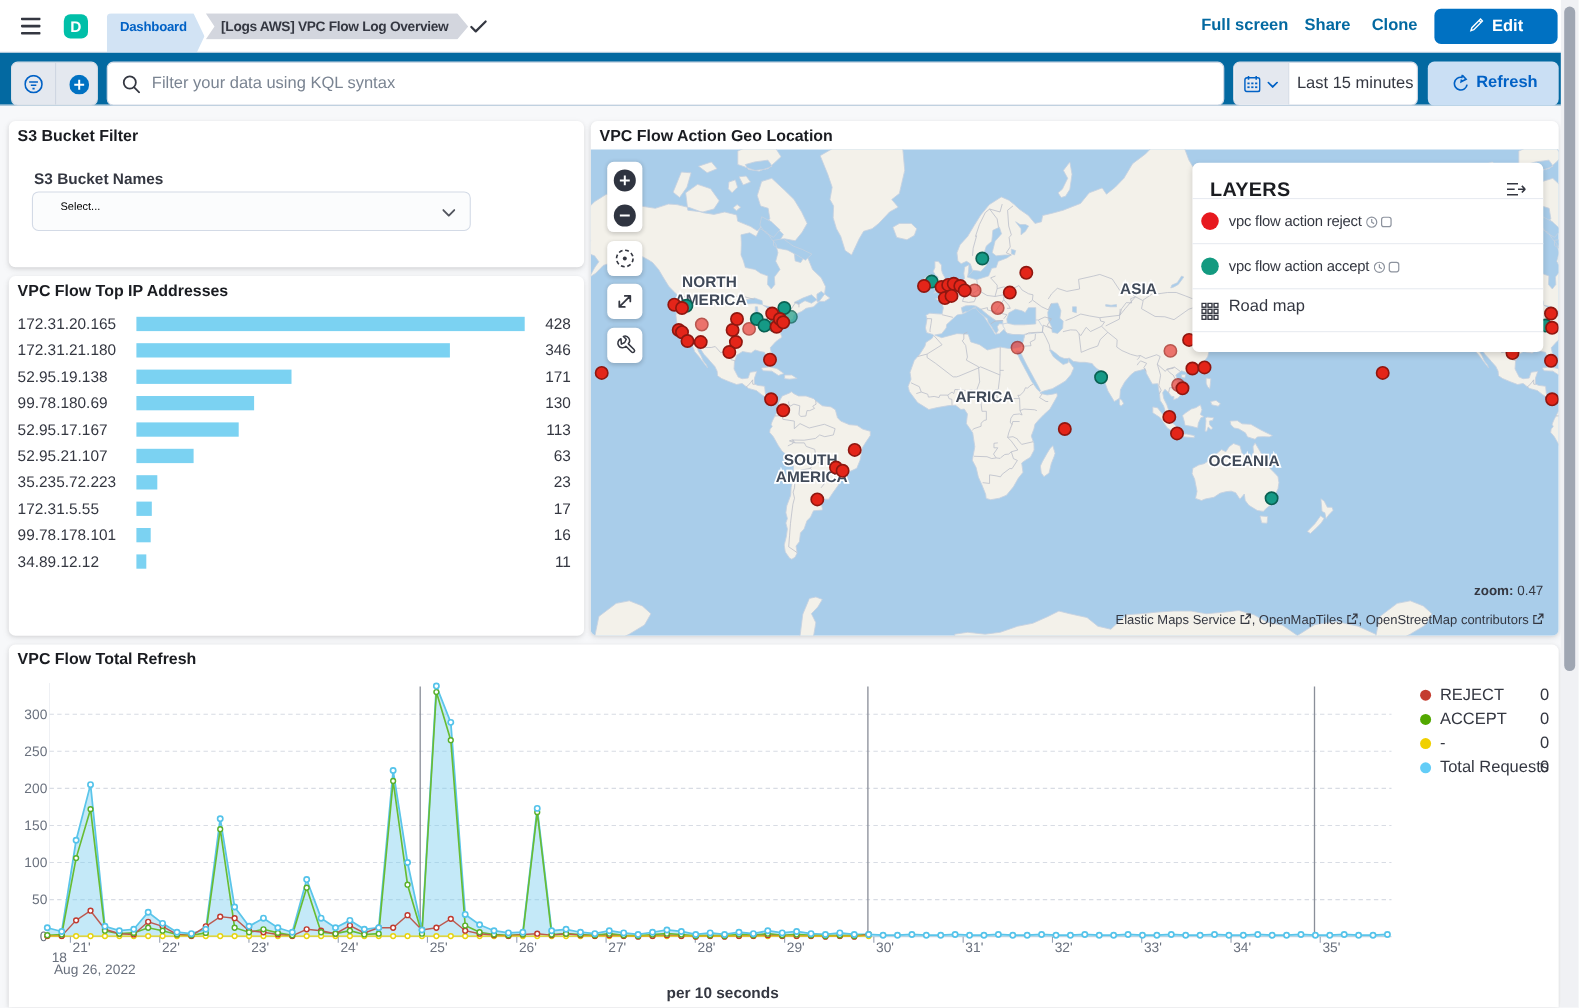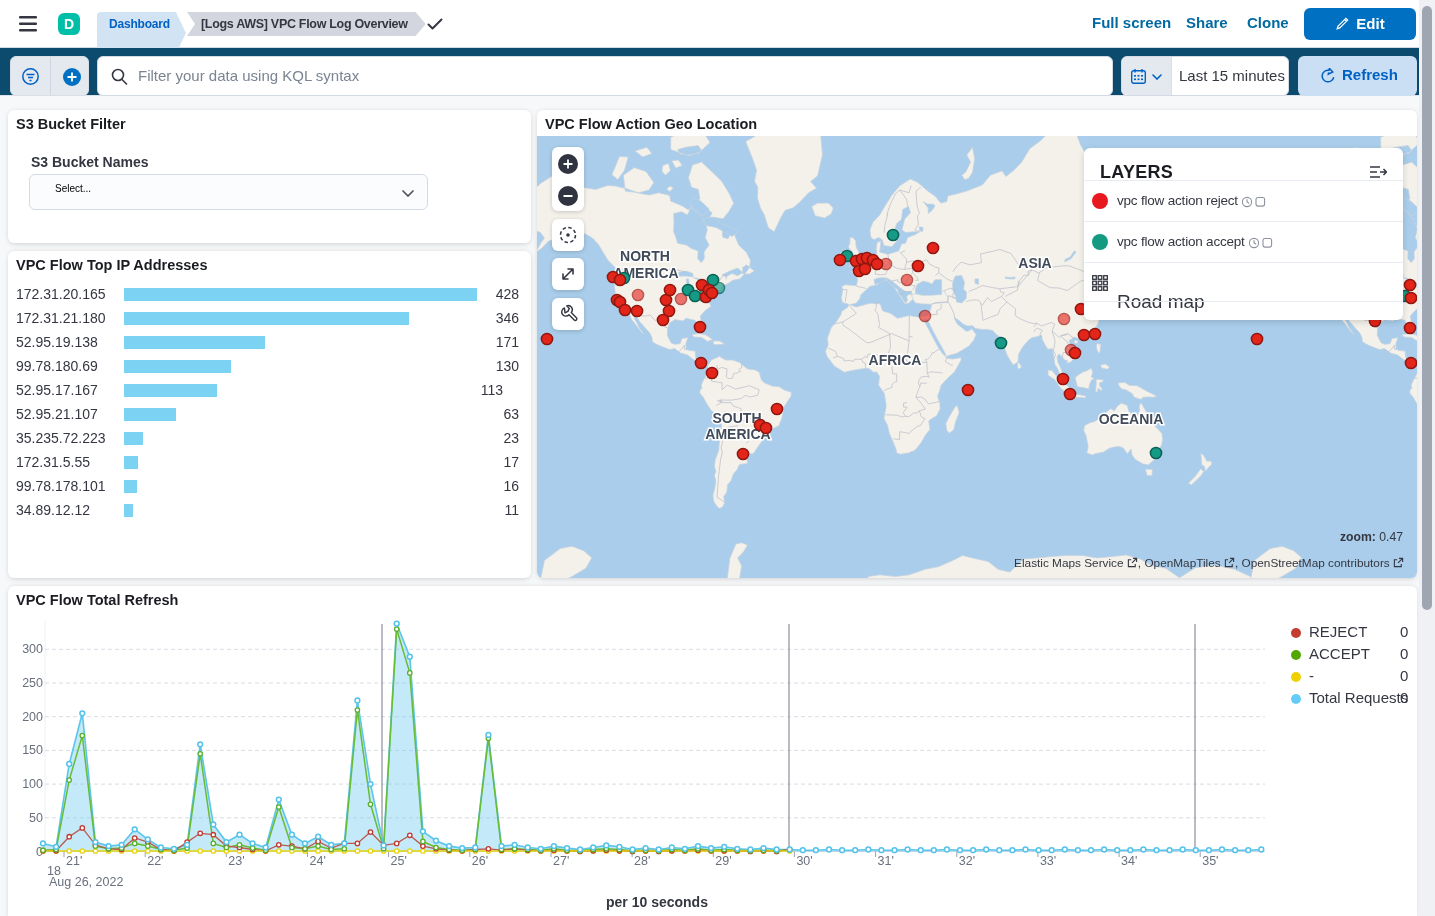--- a/index.html
+++ b/index.html
@@ -1,20 +1,20 @@
 <!DOCTYPE html>
 <html><head><meta charset="utf-8"><style>
 * { margin:0; padding:0; box-sizing:border-box; }
 body { width:1435px; height:916px; overflow:hidden; font-family:"Liberation Sans",sans-serif; background:#f7f8fa; position:relative; }
 .hdr { position:absolute; left:0; top:0; width:1419px; height:48px; background:#fff; border-bottom:1px solid #d3dae6; }
 .crumb1 { position:absolute; left:97px; top:12px; height:42px; line-height:24px; padding:0 16px 0 12px; background:#d2e3f4; color:#0061c5; font-weight:600; font-size:12px; letter-spacing:-0.2px; clip-path:polygon(0 0, calc(100% - 10px) 0, 100% 50%, calc(100% - 10px) 100%, 0 100%); border-radius:4px 0 0 4px; }
 .crumb2 { position:absolute; left:187px; top:12px; height:24px; line-height:24px; padding:0 18px 0 14px; background:#d3d6de; color:#343741; font-weight:600; font-size:12.5px; letter-spacing:-0.3px; clip-path:polygon(0 0, calc(100% - 10px) 0, 100% 50%, calc(100% - 10px) 100%, 0 100%, 8px 50%); }
 .hlink { position:absolute; top:14px; color:#0369a1; font-size:15px; font-weight:600; }
 .editbtn { position:absolute; left:1304px; top:8px; width:112px; height:32px; background:#0071c2; border-radius:6px; color:#fff; font-size:15px; font-weight:600; text-align:center; line-height:32px; }
-.toolbar { position:absolute; left:0; top:48px; width:1419px; height:48px; background:#0c4a6e; border-bottom:1px solid #dde2e9; }
+.toolbar { position:absolute; left:0; top:48px; width:1419px; height:48px; background:#0369a1; border-bottom:1px solid #dde2e9; }
 .fgroup { position:absolute; left:10px; top:8px; width:79px; height:40px; background:#e4e8ef; border-radius:6px; border:1px solid #d9dfe8; }
 .search { position:absolute; left:97px; top:8px; width:1016px; height:40px; background:#fff; border:1px solid #d3dae6; border-radius:6px; }
 .search .ph { position:absolute; left:40px; top:10px; font-size:15px; color:#7a8492; }
 .dpick { position:absolute; left:1121px; top:8px; width:168px; height:40px; background:#fff; border:1px solid #d3dae6; border-radius:6px; overflow:hidden; }
 .dpick .cal { position:absolute; left:0; top:0; width:50px; height:40px; background:#e4e8ef; border-right:1px solid #d9dfe8; }
 .dpick .txt { position:absolute; left:57px; top:10px; font-size:15px; color:#343741; }
 .refresh { position:absolute; left:1298px; top:8px; width:119px; height:40px; background:#cadff4; border-radius:6px; }
 .refresh .txt { position:absolute; left:44px; top:10px; color:#0061c5; font-size:15px; font-weight:600; }
 .panel { position:absolute; background:#fff; border-radius:6px; box-shadow:0 .9px 4px -1px rgba(0,0,0,.13),0 2.6px 8px -1px rgba(0,0,0,.07); }
 .ptitle { position:absolute; left:8px; top:6px; font-size:14.5px; font-weight:bold; color:#1a1c21; }
@@ -127,21 +127,21 @@
 <div style="position:absolute;right:12px;top:0;font-size:14px;color:#343741;line-height:14px">171</div>
 </div>
     <div style="position:absolute;left:0;top:108px;width:100%;height:14px">
 <div style="position:absolute;left:8px;top:0;font-size:14px;color:#343741;line-height:14px">99.78.180.69</div>
 <div style="position:absolute;left:116px;top:0.5px;width:107px;height:13px;background:#7bd2f2"></div>
 <div style="position:absolute;right:12px;top:0;font-size:14px;color:#343741;line-height:14px">130</div>
 </div>
     <div style="position:absolute;left:0;top:132px;width:100%;height:14px">
 <div style="position:absolute;left:8px;top:0;font-size:14px;color:#343741;line-height:14px">52.95.17.167</div>
 <div style="position:absolute;left:116px;top:0.5px;width:93px;height:13px;background:#7bd2f2"></div>
-<div style="position:absolute;right:28px;top:0;font-size:14px;color:#343741;line-height:14px">113</div>
+<div style="position:absolute;right:12px;top:0;font-size:14px;color:#343741;line-height:14px">113</div>
 </div>
     <div style="position:absolute;left:0;top:156px;width:100%;height:14px">
 <div style="position:absolute;left:8px;top:0;font-size:14px;color:#343741;line-height:14px">52.95.21.107</div>
 <div style="position:absolute;left:116px;top:0.5px;width:52px;height:13px;background:#7bd2f2"></div>
 <div style="position:absolute;right:12px;top:0;font-size:14px;color:#343741;line-height:14px">63</div>
 </div>
     <div style="position:absolute;left:0;top:180px;width:100%;height:14px">
 <div style="position:absolute;left:8px;top:0;font-size:14px;color:#343741;line-height:14px">35.235.72.223</div>
 <div style="position:absolute;left:116px;top:0.5px;width:19px;height:13px;background:#7bd2f2"></div>
 <div style="position:absolute;right:12px;top:0;font-size:14px;color:#343741;line-height:14px">23</div>
@@ -320,21 +320,21 @@
             <rect x="6.2" y="0.7" width="3.6" height="3.6"></rect>
             <rect x="11.7" y="0.7" width="3.6" height="3.6"></rect>
             <rect x="0.7" y="6.2" width="3.6" height="3.6"></rect>
             <rect x="6.2" y="6.2" width="3.6" height="3.6"></rect>
             <rect x="11.7" y="6.2" width="3.6" height="3.6"></rect>
             <rect x="0.7" y="11.7" width="3.6" height="3.6"></rect>
             <rect x="6.2" y="11.7" width="3.6" height="3.6"></rect>
             <rect x="11.7" y="11.7" width="3.6" height="3.6"></rect>
           </g>
         </svg>
-      <div style="position:absolute;left:33px;top:28px;font-size:19px;color:#343741">Road map</div>
+      <div style="position:absolute;left:33px;top:7px;font-size:15px;color:#343741">Road map</div>
     </div>
     <div class="lrow" style="top:153.5px;border-bottom:none"></div>
   </div>
   <div style="position:absolute;right:14px;top:420px;font-size:12.2px;color:#343741"><b>zoom:</b> 0.47</div>
   <div style="position:absolute;right:13px;top:446px;font-size:11.8px;color:#343741">Elastic Maps Service <svg width="11" height="11" viewBox="0 0 12 12" style="vertical-align:-1px">
         <g fill="none" stroke="#343741" stroke-width="1.2">
           <path d="M9 7.5 V10.5 H1.5 V3 H4.5"></path>
           <path d="M6.5 1.5 H10.5 V5.5 M10.5 1.5 L5.5 6.5"></path>
         </g>
       </svg>, OpenMapTiles <svg width="11" height="11" viewBox="0 0 12 12" style="vertical-align:-1px">

